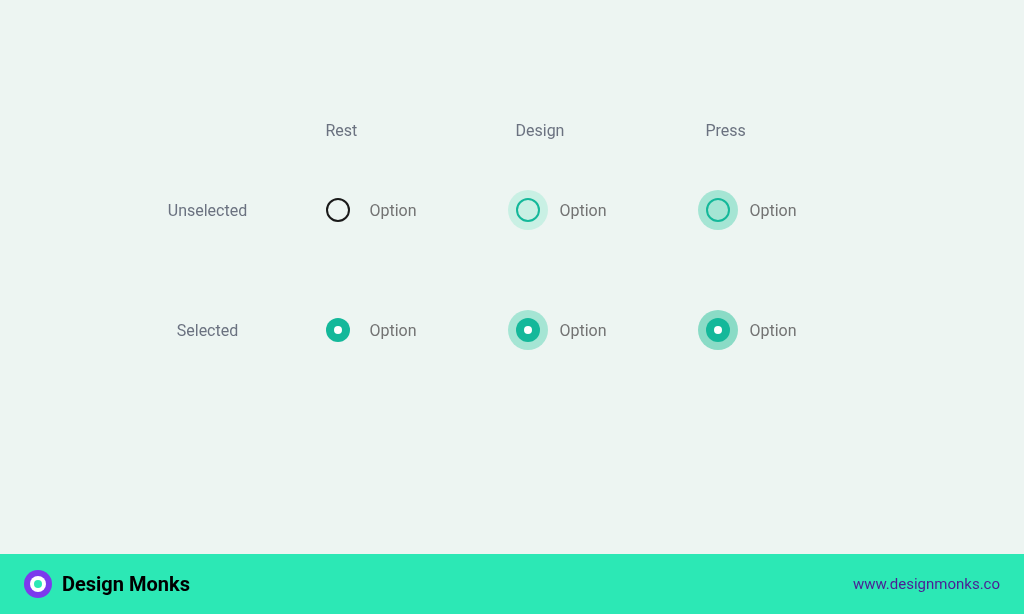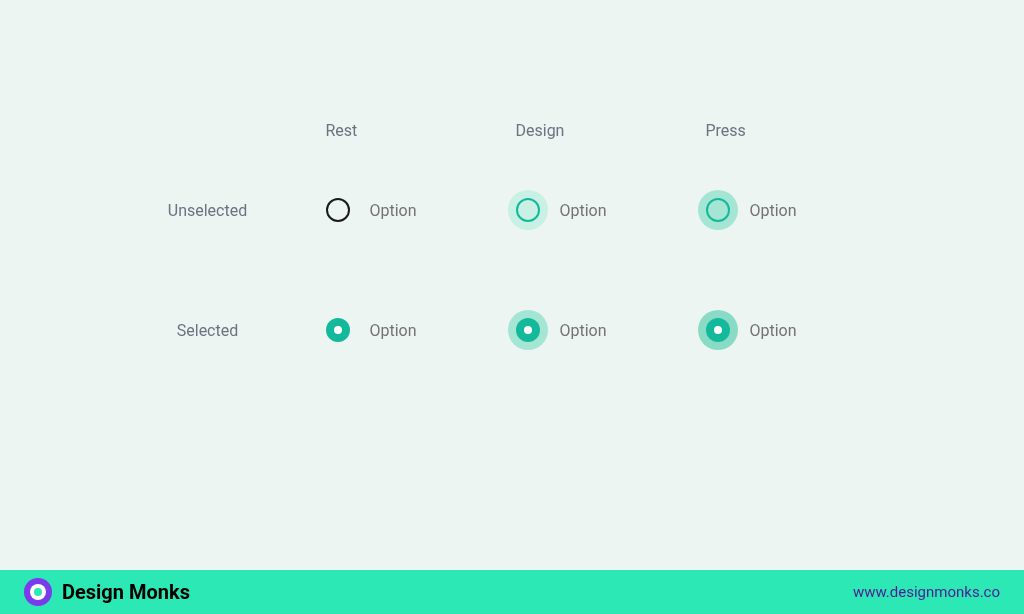--- a/index.html
+++ b/index.html
@@ -118,21 +118,21 @@
     .option-label {
       color: #737373;
       font-size: 16px;
       font-weight: 400;
     }
     .footer {
       position: absolute;
       bottom: 0;
       left: 0;
       right: 0;
-      height: 44px;
+      height: 60px;
       background: #2ce8b5;
       display: flex;
       align-items: center;
       justify-content: space-between;
       padding: 0 24px;
     }
     .brand {
       display: flex;
       align-items: center;
       gap: 10px;

